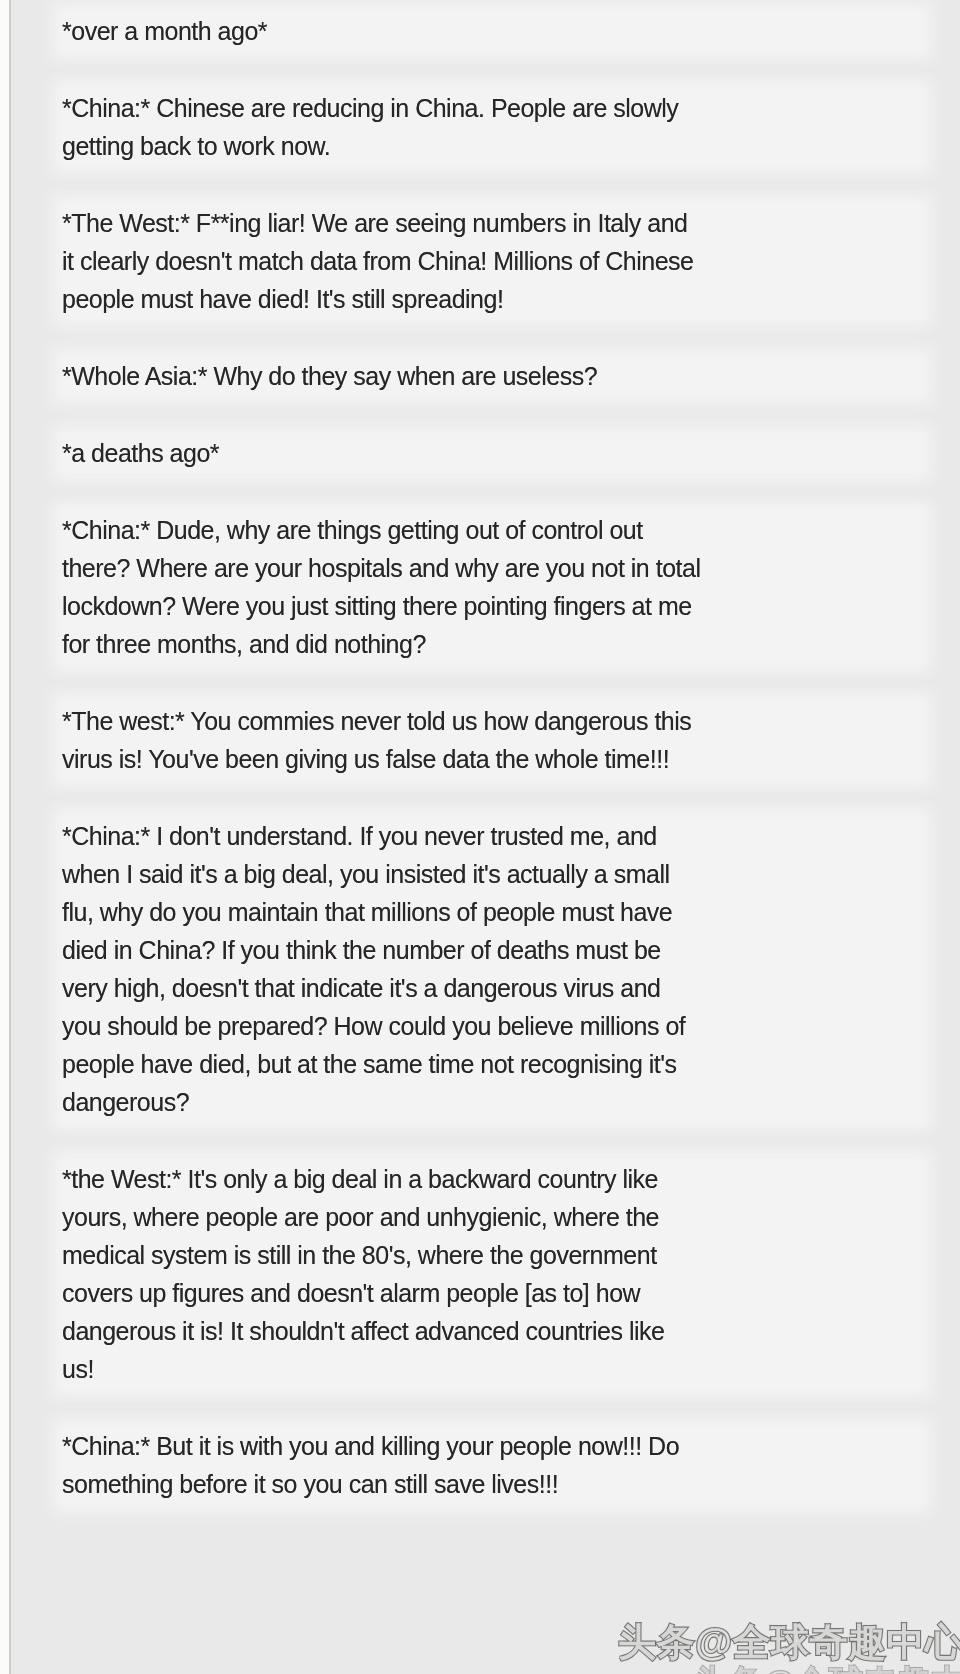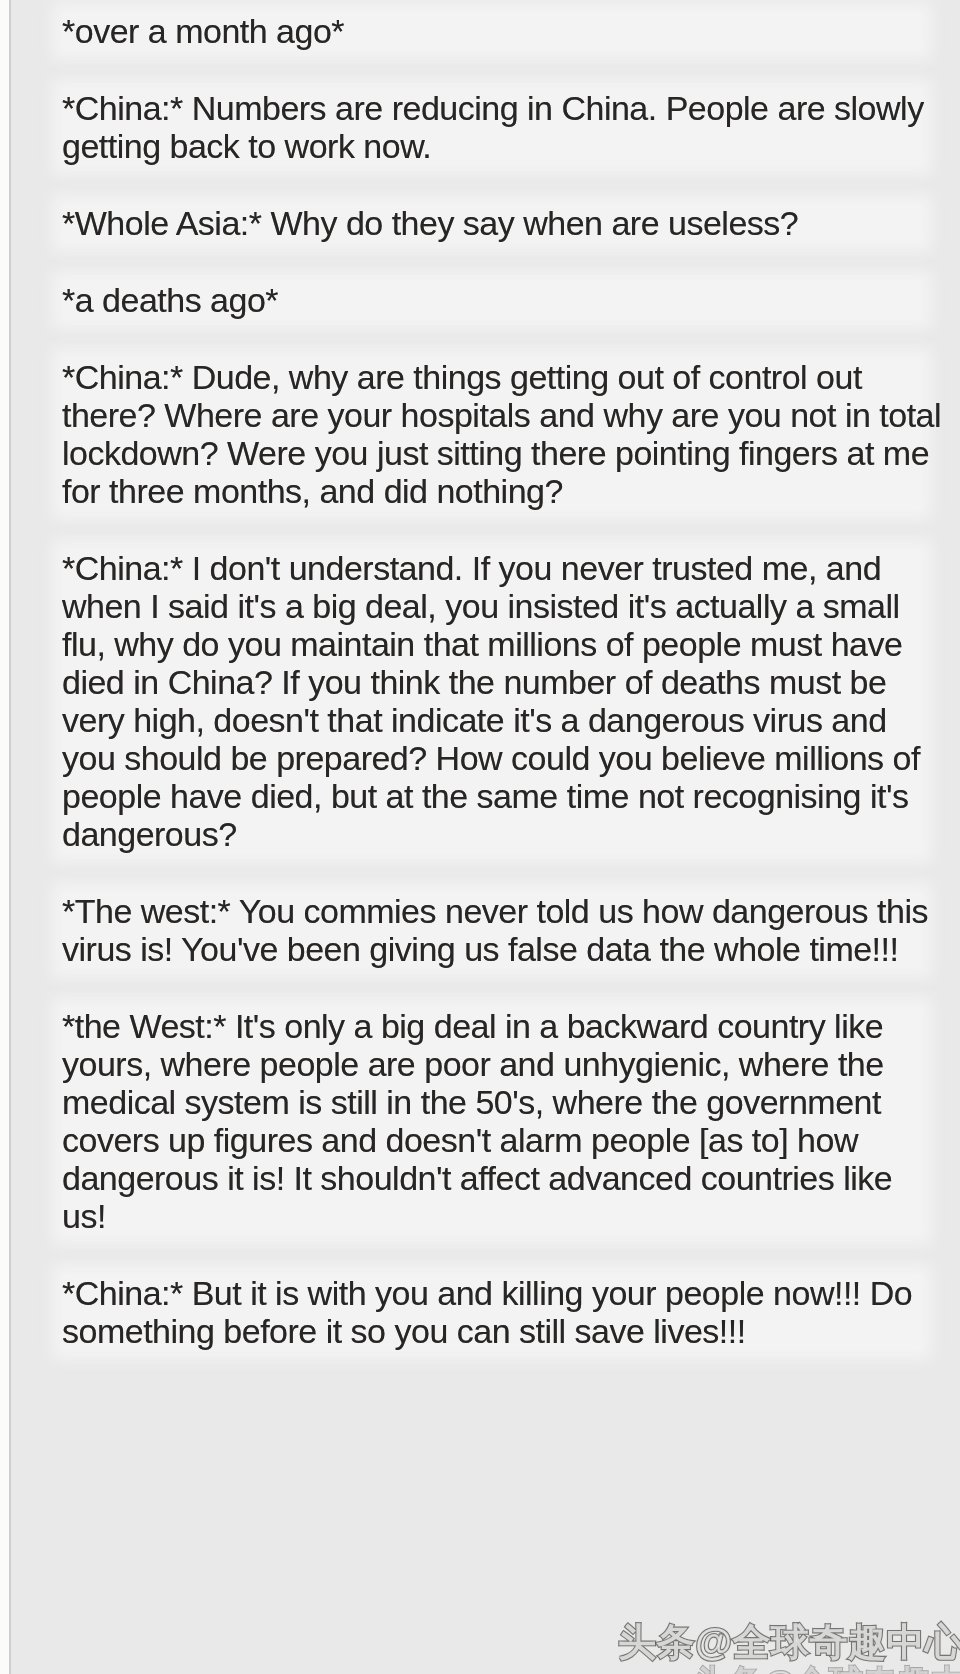--- a/index.html
+++ b/index.html
@@ -23,21 +23,21 @@
     width: 2px; height: 100%;
     background: #cfcecd;
   }
   .text-column {
     position: absolute;
     left: 62px;
     top: 12px;
     width: 860px;
   }
   .para {
-    font-size: 34px;
+    font-size: 25px;
     line-height: 38px;
     letter-spacing: -0.5px;
     color: #272625;
     white-space: pre;
     margin: 0 0 39px 0;
     background: rgba(252, 252, 251, 0.55);
     box-shadow: 0 0 14px 10px rgba(252, 252, 251, 0.55);
     text-shadow: 0 0 0.5px rgba(60, 60, 58, 0.55);
   }
   .watermark {
@@ -68,41 +68,44 @@
   }
 </style>
 </head>
 <body>
 
 <div class="page-left-edge"></div>
 <div class="edge-divider"></div>
 
 <div class="text-column">
   <p class="para">*over a month ago*</p>
-  <p class="para">*China:* Numbers are reducing in China. People are slowly
+  <p class="para">*China:* Chinese are reducing in China. People are slowly
 getting back to work now.</p>
+  <p class="para">*The West:* F**ing liar! We are seeing numbers in Italy and
+it clearly doesn't match data from China! Millions of Chinese
+people must have died! It's still spreading!</p>
   <p class="para">*Whole Asia:* Why do they say when are useless?</p>
   <p class="para">*a deaths ago*</p>
   <p class="para">*China:* Dude, why are things getting out of control out
 there? Where are your hospitals and why are you not in total
 lockdown? Were you just sitting there pointing fingers at me
 for three months, and did nothing?</p>
+  <p class="para">*The west:* You commies never told us how dangerous this
+virus is! You've been giving us false data the whole time!!!</p>
   <p class="para">*China:* I don't understand. If you never trusted me, and
 when I said it's a big deal, you insisted it's actually a small
 flu, why do you maintain that millions of people must have
 died in China? If you think the number of deaths must be
 very high, doesn't that indicate it's a dangerous virus and
 you should be prepared? How could you believe millions of
 people have died, but at the same time not recognising it's
 dangerous?</p>
-  <p class="para">*The west:* You commies never told us how dangerous this
-virus is! You've been giving us false data the whole time!!!</p>
   <p class="para">*the West:* It's only a big deal in a backward country like
 yours, where people are poor and unhygienic, where the
-medical system is still in the 50's, where the government
+medical system is still in the 80's, where the government
 covers up figures and doesn't alarm people [as to] how
 dangerous it is! It shouldn't affect advanced countries like
 us!</p>
   <p class="para">*China:* But it is with you and killing your people now!!! Do
 something before it so you can still save lives!!!</p>
 </div>
 
 <div class="watermark">头条@全球奇趣中心</div>
 <div class="watermark-partial">头条@全球奇趣中心</div>
 

